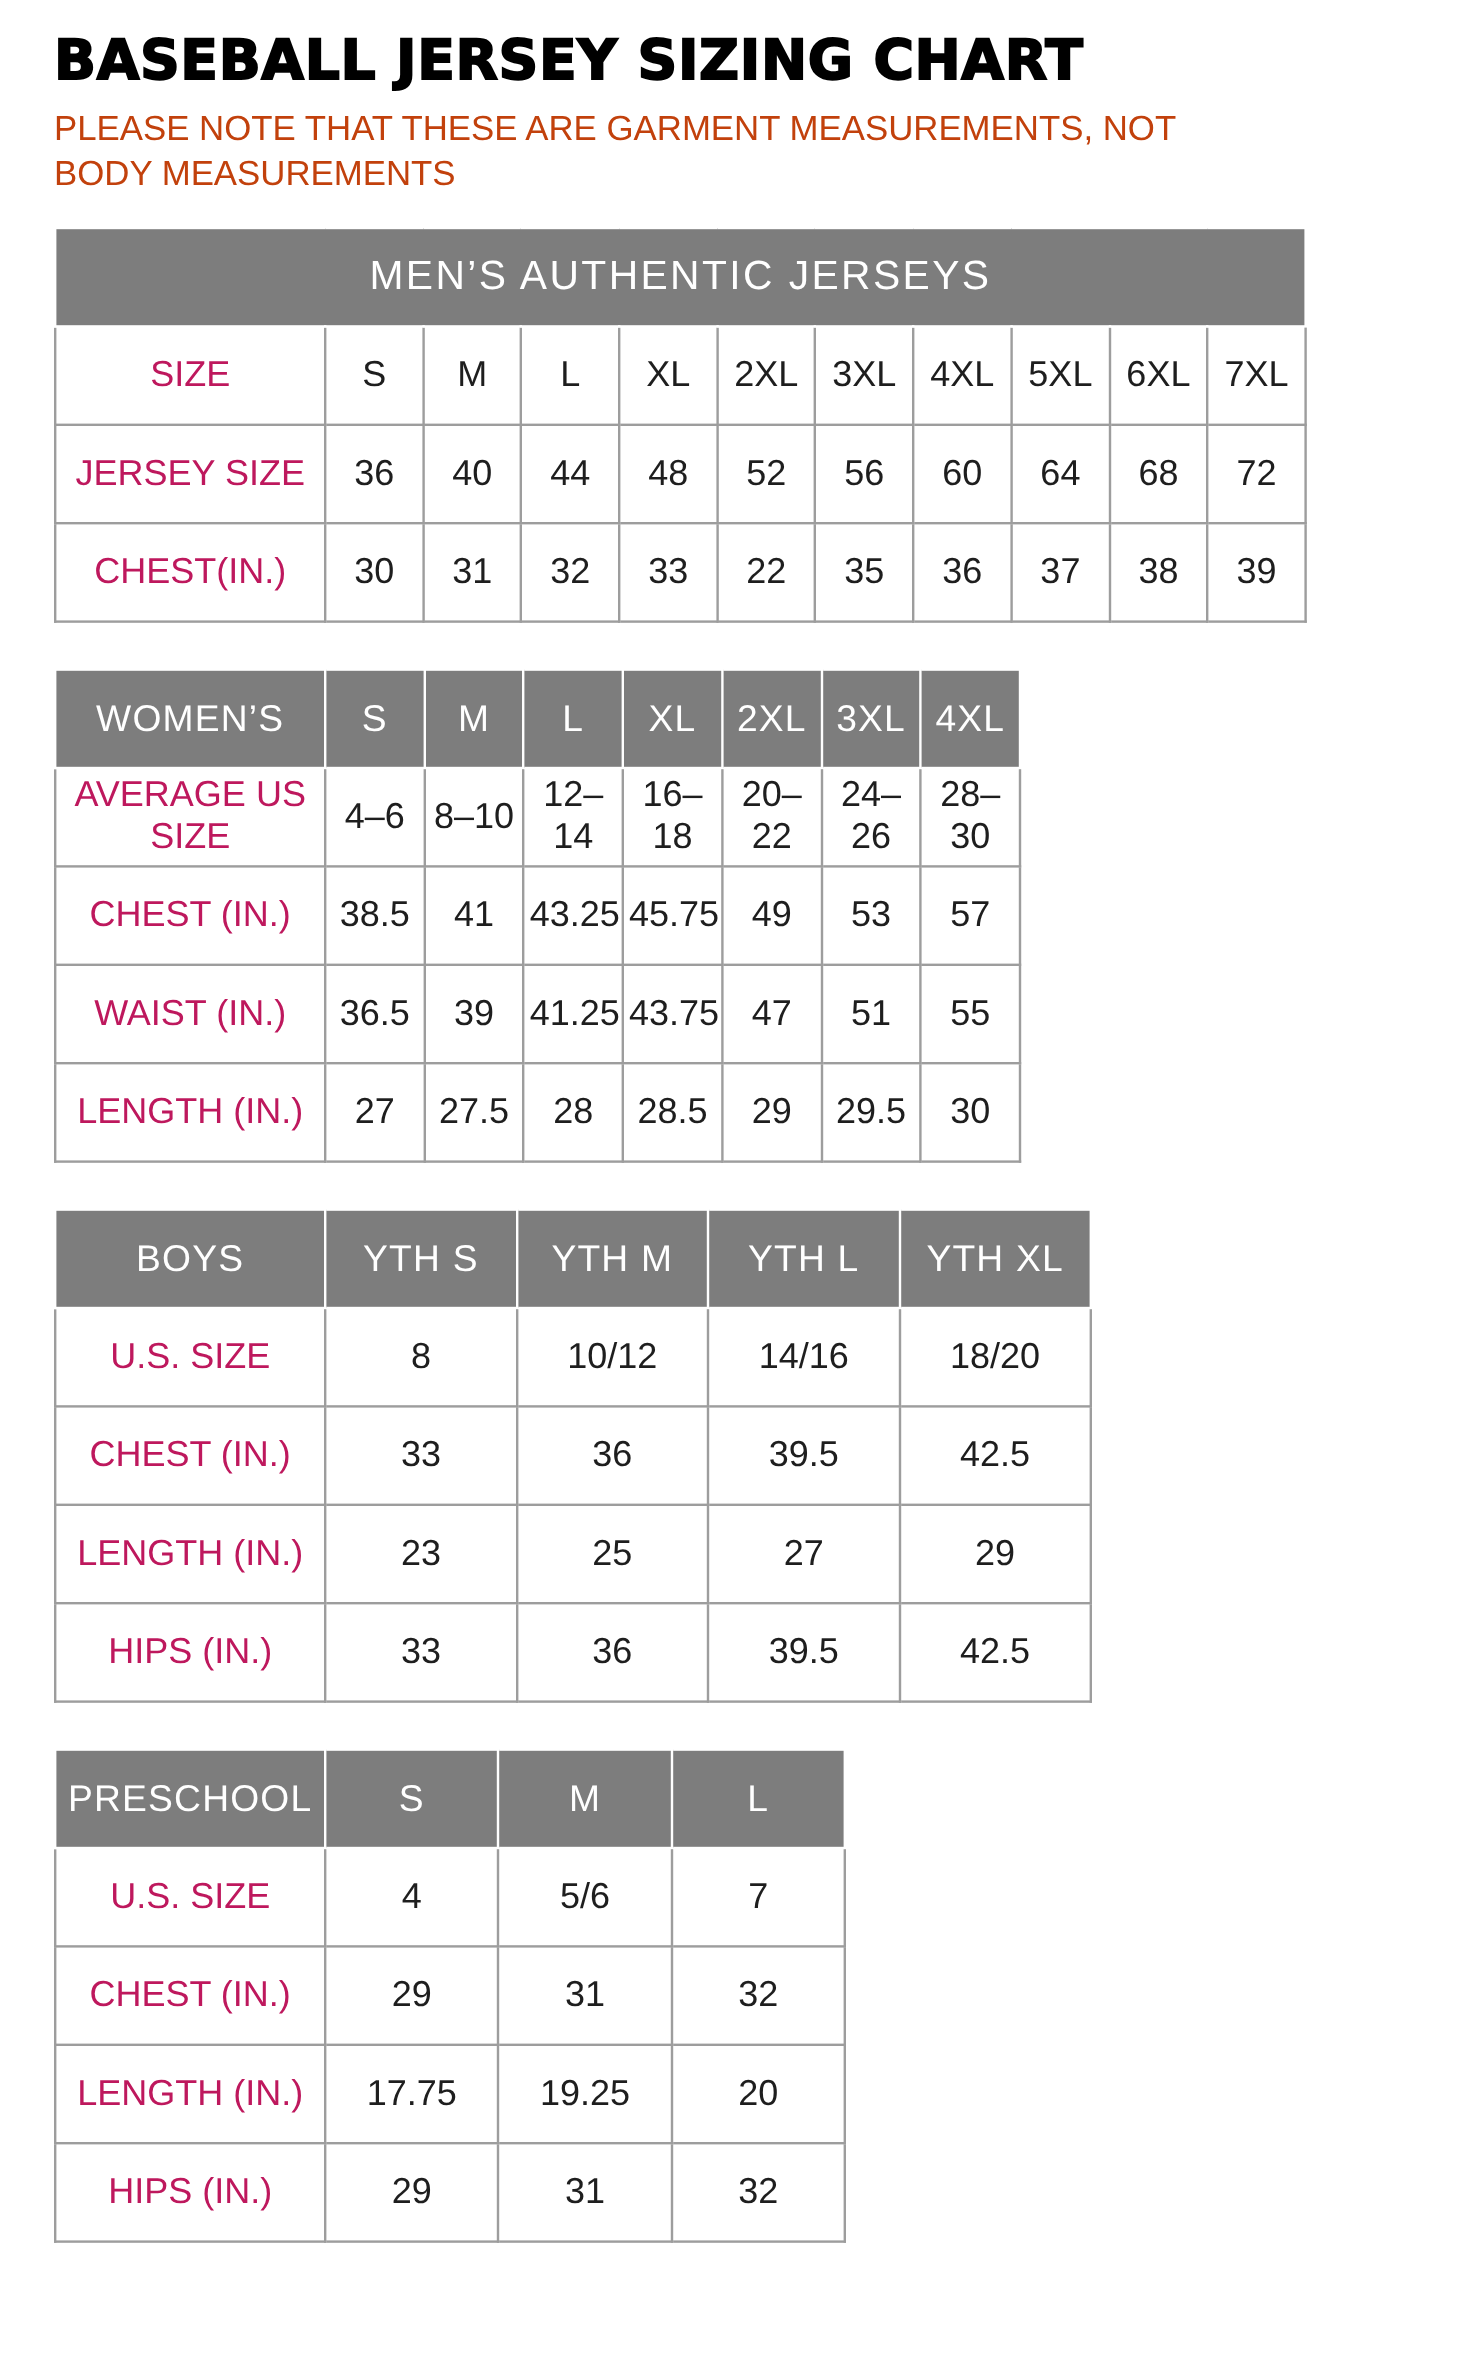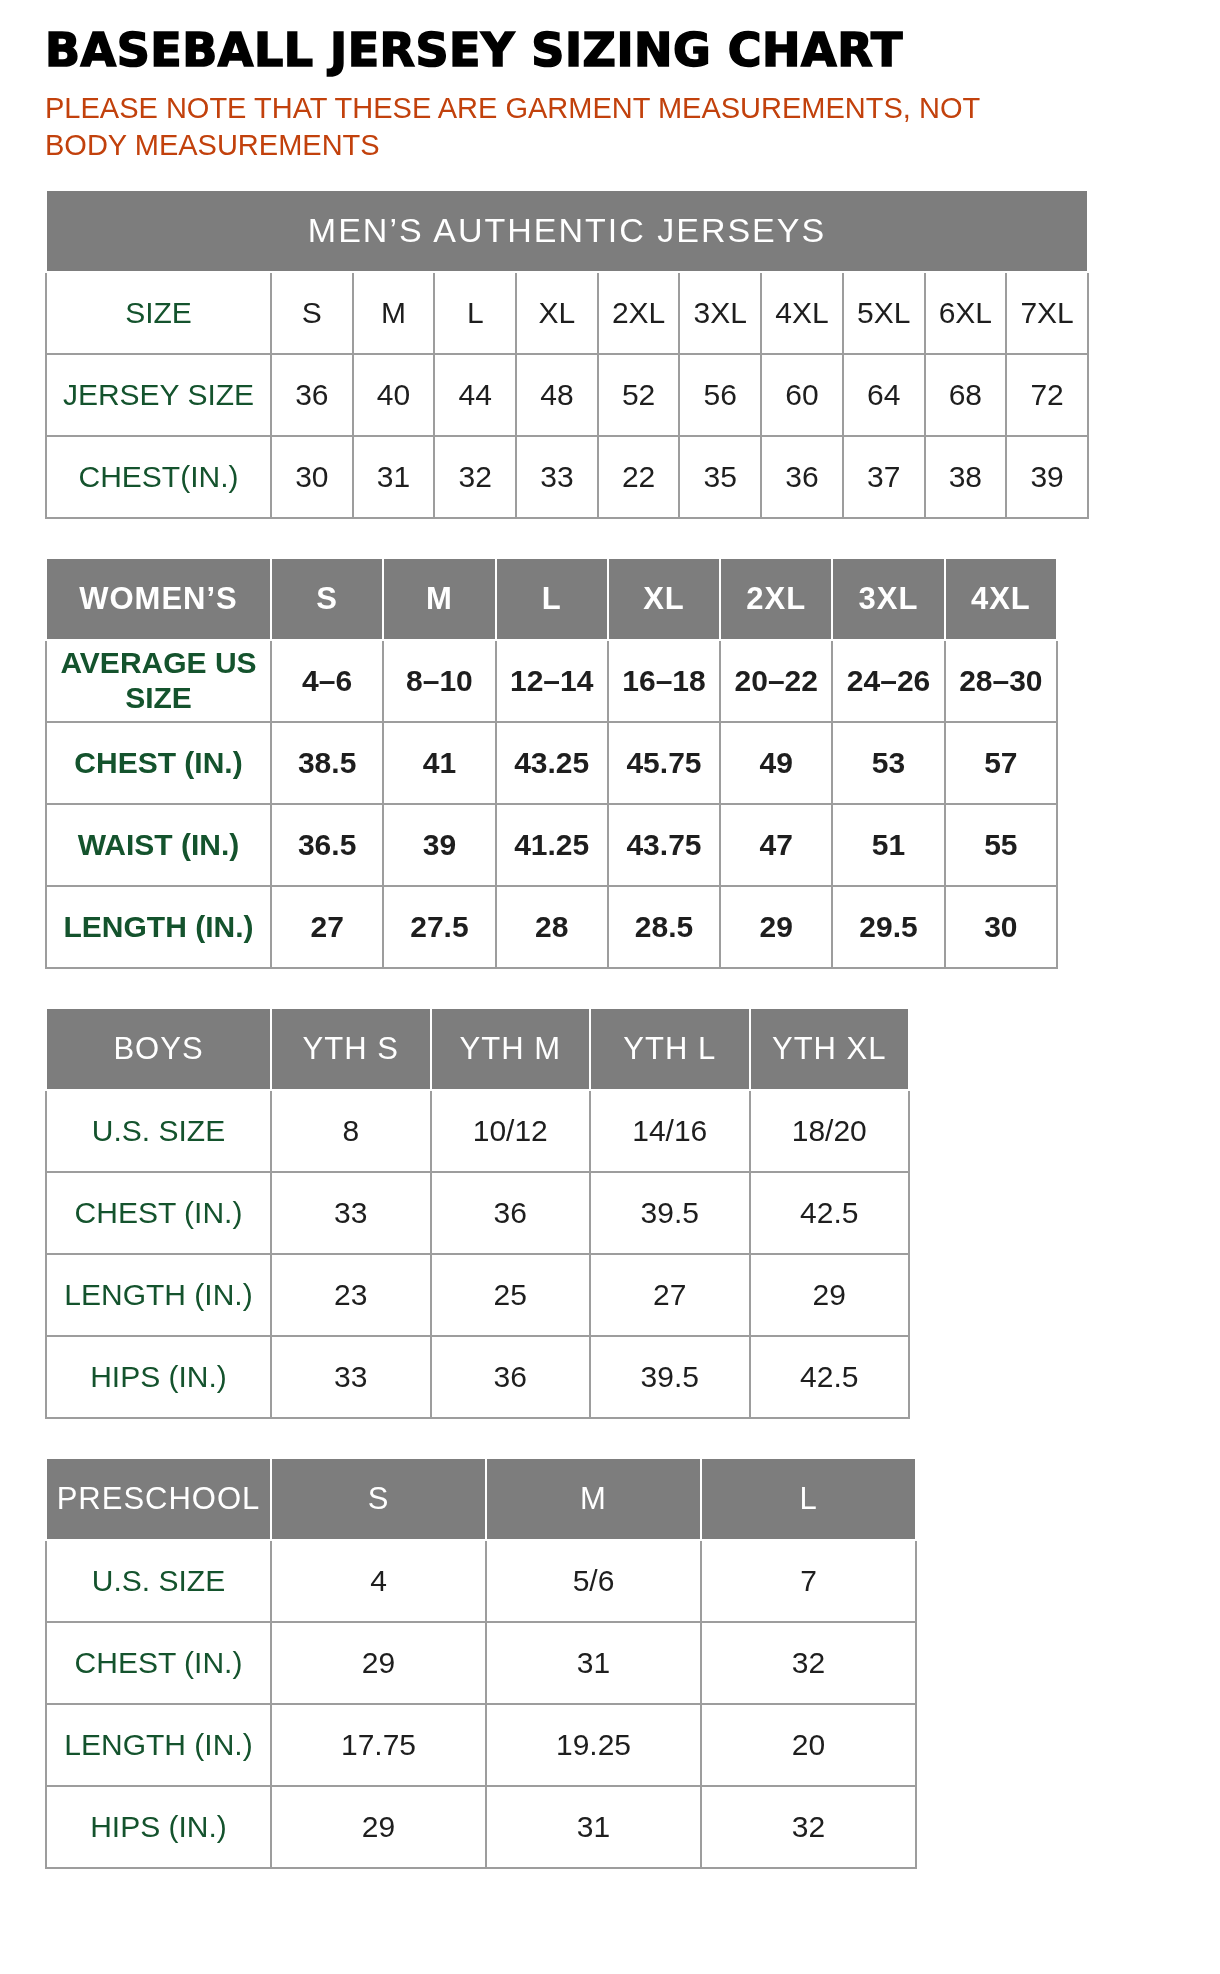--- a/index.html
+++ b/index.html
@@ -31,23 +31,23 @@
     line-height: 1.25;
     max-width: 1000px;
     margin: 0 0 26px 0;
   }
   table.chart-table {
     border-collapse: collapse;
     table-layout: fixed;
     margin: 0 0 38px 0;
   }
   .tbl-mens      { width: 1044px; }
-  .tbl-womens    { width: 1013px; font-weight: bold; }
+  .tbl-womens    { width: 806px; }
   .tbl-boys      { width: 865px; }
-  .tbl-preschool { width: 872px; }
+  .tbl-preschool { width: 660px; }
   .chart-table td {
     border: 2px solid #9d9d9d;
     text-align: center;
     vertical-align: middle;
     height: 82px;
     padding: 2px 4px;
     font-size: 30px;
     color: #1e1e1e;
     line-height: 1.15;
   }
@@ -59,21 +59,21 @@
     border-color: #ffffff;
   }
   .chart-table td.hcell {
     background: #7d7d7d;
     color: #ffffff;
     font-size: 31px;
     letter-spacing: 1px;
     border-color: #ffffff;
   }
   .chart-table td.label-cell {
-    color: #14532d;
+    color: #be185d;
   }
 </style>
 </head>
 <body>
 
 <div class="page">
   <h1 class="page-title">BASEBALL JERSEY SIZING CHART</h1>
   <p class="note-text">PLEASE NOTE THAT THESE ARE GARMENT MEASUREMENTS, NOT BODY MEASUREMENTS</p>
   <div id="tables">
       <table class="chart-table tbl-mens">

